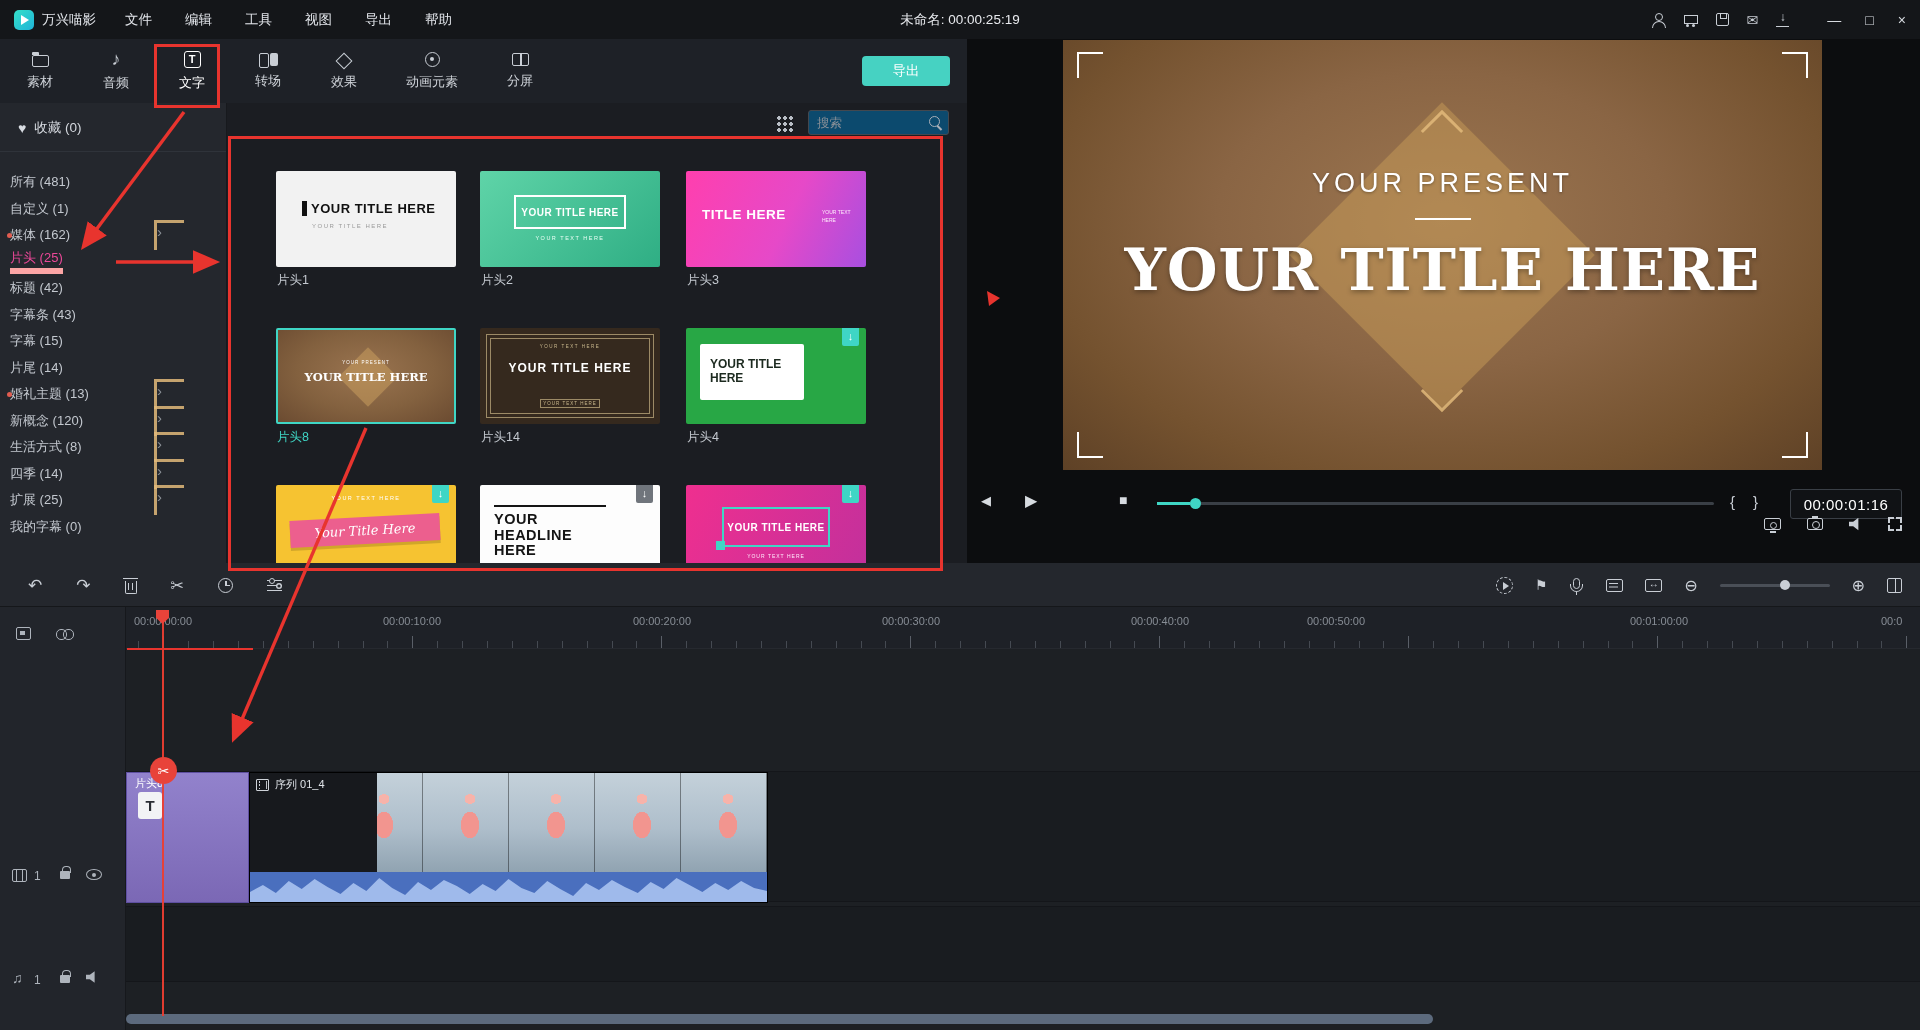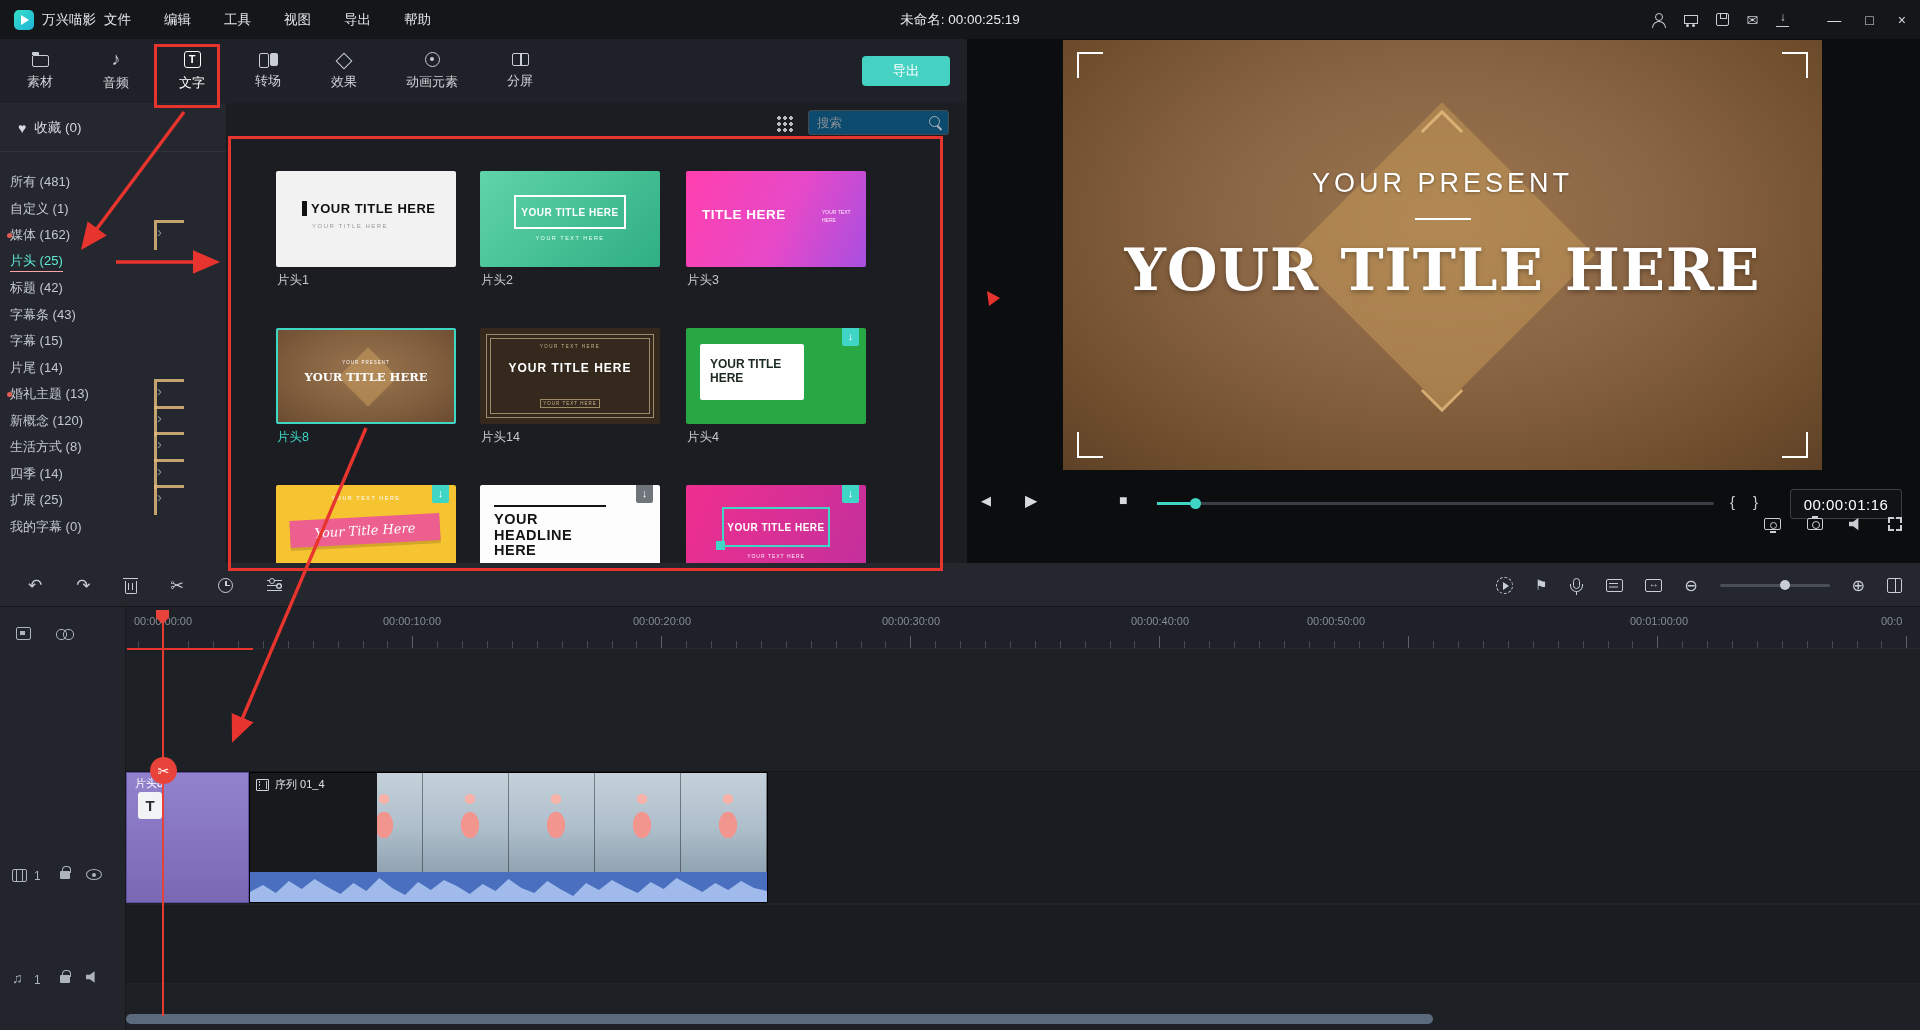--- a/index.html
+++ b/index.html
@@ -3,21 +3,21 @@
 <meta charset="utf-8">
 <style>
 *{margin:0;padding:0;box-sizing:border-box}
 html,body{width:1920px;height:1030px;overflow:hidden;background:#121418;
   font-family:"Liberation Sans","DejaVu Sans",sans-serif;color:#cfd3d9}
 #app{position:relative;width:1920px;height:1030px;background:#1a1c20}
 
 
 .titlebar{position:absolute;left:0;top:0;width:1920px;height:39px;background:#141619;
   display:flex;align-items:center;padding:0 14px;font-size:13.5px;color:#e2e5ea}
-.logo{display:flex;align-items:center;gap:8px;margin-right:8px}
+.logo{display:flex;align-items:center;gap:8px;margin-right:29px}
 .logo-mark{width:20px;height:20px;border-radius:5px;background:linear-gradient(135deg,#35e0c8,#1fb3d8);position:relative}
 .logo-mark::before{content:"";position:absolute;left:7px;top:5px;border-left:8px solid #fff;border-top:5px solid transparent;border-bottom:5px solid transparent}
 .menus{display:flex;gap:33px}
 .menus span{cursor:default}
 .proj-title{position:absolute;left:50%;transform:translateX(-50%);font-size:13.5px;color:#e8eaee}
 .tb-icons{margin-left:auto;display:flex;align-items:center;gap:18px}
 .winctl{display:flex;align-items:center;gap:24px;margin-left:20px;font-size:14px;color:#d7dbe0}
 
 .ic{position:relative;display:inline-block}
 .ic-user{width:14px;height:14px}
@@ -54,21 +54,21 @@
   color:#fff;font-size:13.5px;cursor:pointer;font-family:inherit}
 
 
 .sidebar{position:absolute;left:0;top:103px;width:227px;height:460px;background:#24272d;border-right:1px solid #17191d}
 .fav-row{height:34px;display:flex;align-items:center;gap:8px;padding-left:18px;font-size:13.5px;color:#d4d8de;margin-top:8px}
 .fav-div{height:1px;background:#2f333a;margin:6px 0 10px 0}
 .slist{position:absolute;left:0;top:66px;right:0}
 .srow{position:relative;height:26.5px;display:flex;align-items:center;padding-left:10px;font-size:13px;color:#c3c8cf;cursor:pointer}
 .srow .dot{position:absolute;left:7px;width:5px;height:5px;border-radius:50%;background:#e05c50}
 .srow .chev{position:absolute;right:42px;color:#8a9097;font-size:15px}
-.srow.active .lab{color:#5eead4;border-bottom:1px solid #fca5a5;padding-bottom:1px}
+.srow.active .lab{color:#ec4899;border-bottom:6px solid #fca5a5;padding-bottom:1px}
 
 
 .library{position:absolute;left:227px;top:103px;width:740px;height:460px;background:#1b1d22;overflow:hidden}
 .ic-grid{position:absolute;left:549px;top:12px;width:18px;height:18px;
   background-image:radial-gradient(circle,#b9bec6 1.6px,transparent 1.9px);background-size:6px 6px;cursor:pointer}
 .search-box{position:absolute;left:581px;top:7px;width:141px;height:25px;background:#0c4a6e;border:1px solid #43484f;border-radius:3px}
 .search-box input{position:absolute;left:8px;top:0;width:105px;height:23px;background:transparent;border:none;outline:none;
   color:#cfd3d9;font-size:12.5px;font-family:inherit}
 .search-box input::placeholder{color:#8a9097}
 .ic-search{position:absolute;right:5px;top:5px;width:14px;height:14px}

